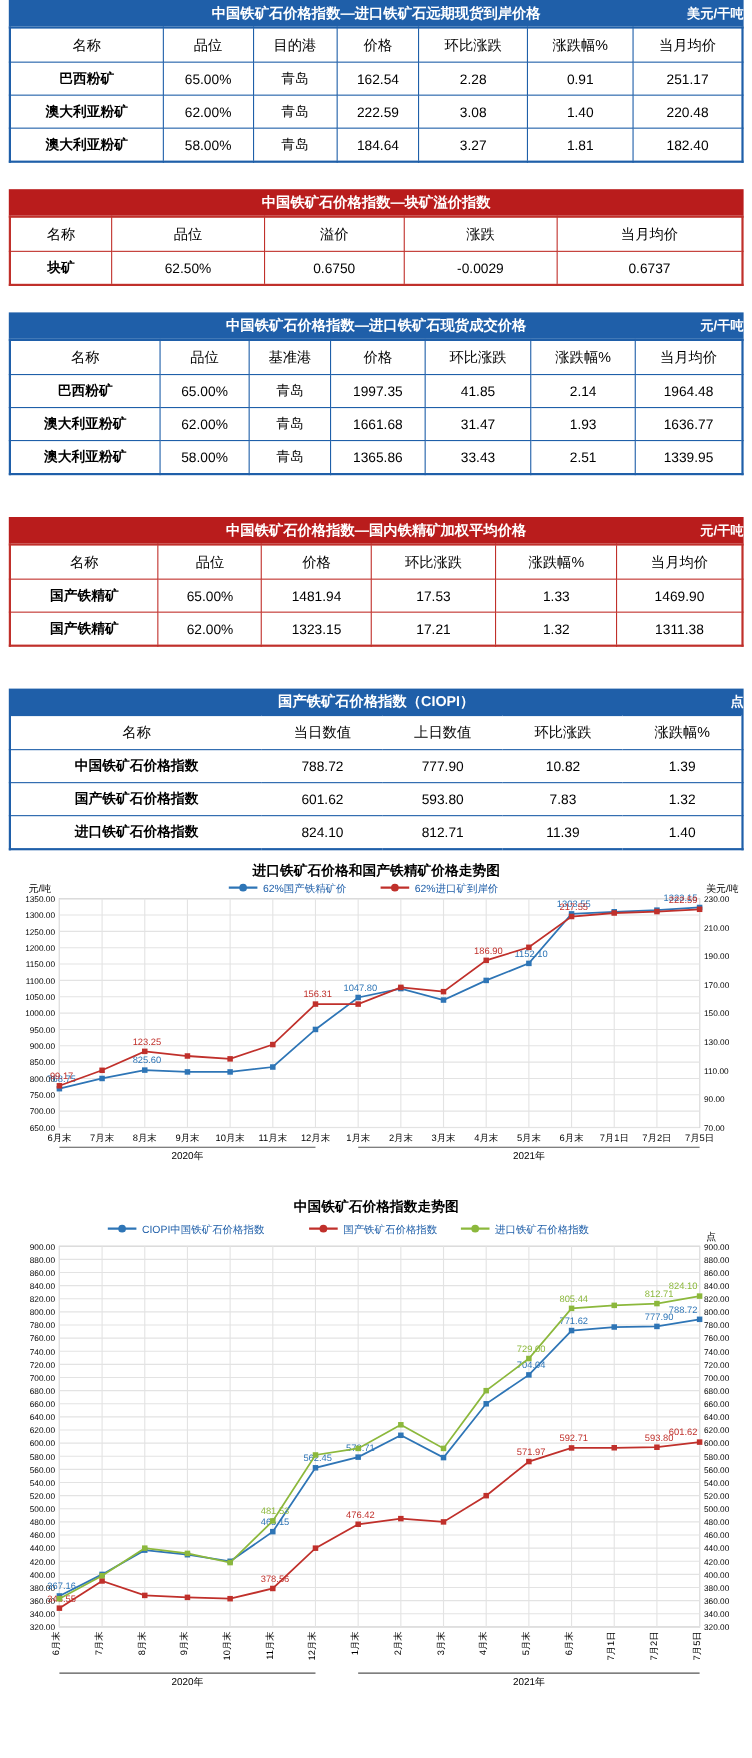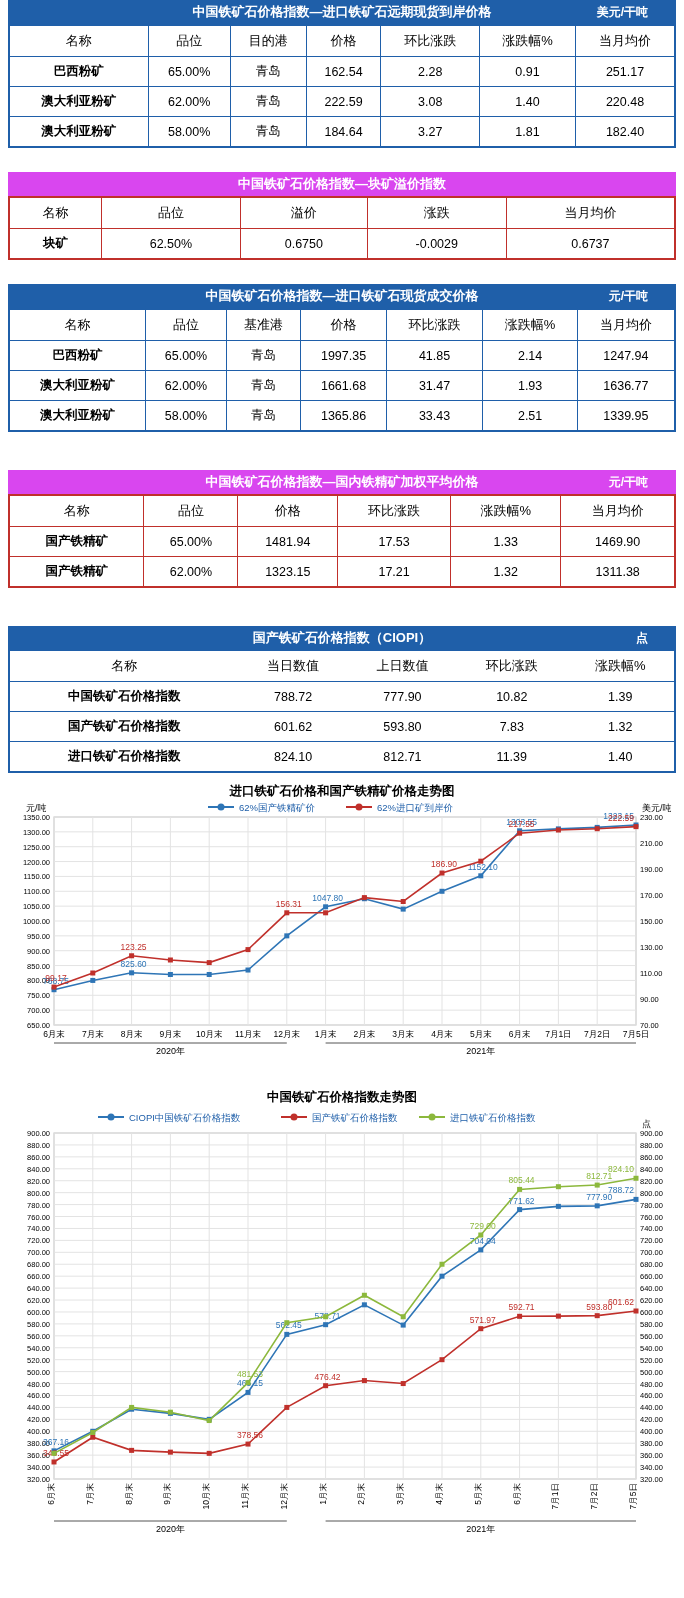--- a/index.html
+++ b/index.html
@@ -1,23 +1,23 @@
 <!DOCTYPE html>
 <html><head>
 <meta charset="utf-8">
 <style>
   html,body{margin:0;padding:0;background:#ffffff;}
   body{width:684px;font-family:"Liberation Sans","DejaVu Sans",sans-serif;color:#000;}
   .page{width:684px;position:relative;}
   
   .block{margin:0 8px 10px 8px;}
   .bhead{display:flex;align-items:center;justify-content:center;position:relative;height:24px;color:#fff;font-weight:bold;font-size:13px;}
-  .bhead .unit{position:absolute;right:28px;font-size:12px;font-weight:bold;}
+  .bhead .unit{position:absolute;right:0;font-size:12px;font-weight:bold;}
   .bhead.blue{background:#1F5FA9;}
-  .bhead.red{background:#d946ef;text-align:right;}
+  .bhead.red{background:#b91c1c;text-align:right;}
   table.grid{width:100%;border-collapse:collapse;font-size:12.5px;}
   table.grid th,table.grid td{text-align:center;padding:6px 2px;}
   table.grid th{font-weight:normal;font-size:13px;}
   .bblue table.grid th,.bblue table.grid td{border:1px solid #1F5FA9;}
   .bred table.grid th,.bred table.grid td{border:1px solid #C0302B;}
   .bblue table.grid{border:2px solid #1F5FA9;}
   .bred table.grid{border:2px solid #C0302B;}
   td.name,th.name{font-weight:bold;}
   
   .bciopi table.grid th,.bciopi table.grid td{border-top:1px solid #1F5FA9;border-bottom:1px solid #1F5FA9;border-left:none;border-right:none;}
@@ -124,21 +124,21 @@
         <th>涨跌幅%</th>
         <th>当月均价</th>
       </tr>
       <tr>
         <td class="name">巴西粉矿</td>
         <td>65.00%</td>
         <td>青岛</td>
         <td>1997.35</td>
         <td>41.85</td>
         <td>2.14</td>
-        <td>1247.94</td>
+        <td>1964.48</td>
       </tr>
       <tr>
         <td class="name">澳大利亚粉矿</td>
         <td>62.00%</td>
         <td>青岛</td>
         <td>1661.68</td>
         <td>31.47</td>
         <td>1.93</td>
         <td>1636.77</td>
       </tr>

